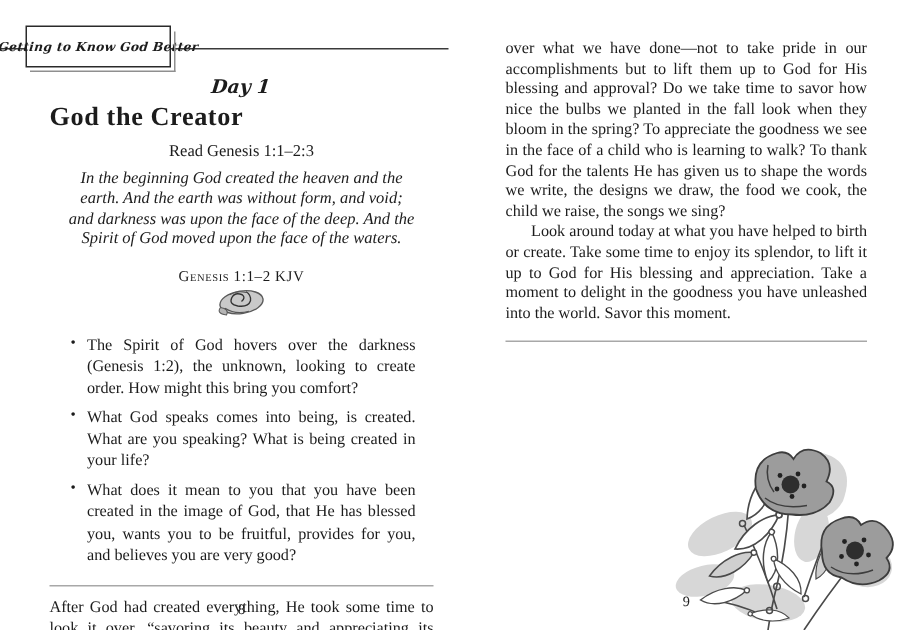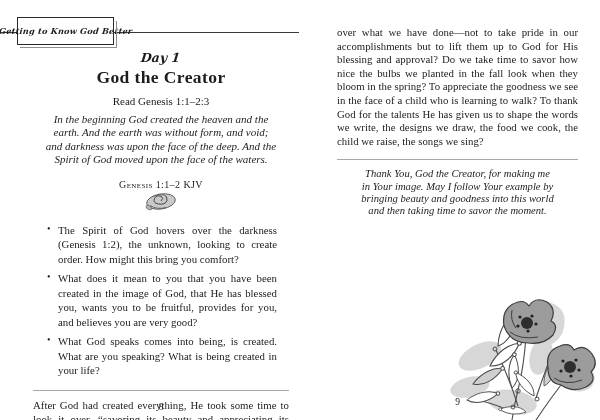--- a/index.html
+++ b/index.html
@@ -23,21 +23,21 @@
     font-family:"DejaVu Serif", serif;font-style:italic;font-weight:bold;
     display:inline-block;transform:skewX(-6deg);
   }
   .running-head-label{font-size:8.2px;letter-spacing:.2px;white-space:nowrap;}
   
   .page-left{position:absolute;left:33px;top:0;width:256px;height:420px;box-sizing:border-box;padding-top:50px;}
   .page-right{position:absolute;left:337px;top:0;width:241px;height:420px;box-sizing:border-box;padding-top:26px;z-index:1;}
   
   .day-label{text-align:center;font-size:12.5px;margin:0 0 1px 0;}
   .chapter-title{
-    text-align:center;font-size:17.5px;font-weight:bold;letter-spacing:.4px;
+    text-align:left;font-size:17.5px;font-weight:bold;letter-spacing:.4px;
     margin:0 0 7px 0;font-family:"Liberation Serif", serif;
   }
   .read-line{text-align:center;font-size:11px;margin:4px 0 6px 0;}
   .scripture-quote{
     text-align:center;font-style:italic;font-size:11px;line-height:13.4px;margin:0 0 3px 0;
   }
   .scripture-ref{
     text-align:center;font-size:10px;font-variant:small-caps;letter-spacing:.4px;margin:12px 0 2px 0;
   }
   .ornament-wrap{text-align:center;margin:0 0 8px 0;line-height:0;}
@@ -92,39 +92,39 @@
       <ellipse cx="17" cy="9.5" rx="14.5" ry="7.5" fill="#c9c9c9" stroke="#5a5a5a" stroke-width="0.9" transform="rotate(-9 17 9.5)"></ellipse>
       <path d="M3 13 q-3 4 4 5 q2 -4 -4 -5 Z" fill="#b5b5b5" stroke="#5a5a5a" stroke-width="0.7"></path>
       <path d="M17 9 q3 -2.5 0.5 -4.5 q-5 -2 -7 2 q-2 4.5 4 5.5 q7 1 8.5 -3.5 q0.5 -4 -3 -6" fill="none" stroke="#333" stroke-width="0.9"></path>
       <path d="M6 13.5 q7 4.5 16 2" fill="none" stroke="#555" stroke-width="0.8"></path>
       <path d="M9 4.5 q5 -3 11 -1.5" fill="none" stroke="#555" stroke-width="0.7"></path>
     </svg>
   </div>
 
   <div class="bullet-list">
     <div class="bullet-item">The Spirit of God hovers over the darkness (Genesis 1:2), the unknown, looking to create order. How might this bring you comfort?</div>
+    <div class="bullet-item">What God speaks comes into being, is created. What are you speaking? What is being created in your life?</div>
     <div class="bullet-item">What does it mean to you that you have been created in the image of God, that He has blessed you, wants you to be fruitful, provides for you, and believes you are very good?</div>
-    <div class="bullet-item">What God speaks comes into being, is created. What are you speaking? What is being created in your life?</div>
   </div>
 
   <hr class="divider">
 
   <p class="body-para">After God had created everything, He took some time to look it over, “savoring its beauty and appreciating its goodness” (Genesis 5:31 VOICE).</p>
   <p class="body-para indent">Like God, in whose image we’ve been made, we too are designed to create beauty, to do what we can to bring goodness into this world. But how often do we take the time to look</p>
 
   <div class="page-num">8</div>
 </section>
 
 <section class="page-right">
 
   <p class="body-para">over what we have done—not to take pride in our accomplishments but to lift them up to God for His blessing and approval? Do we take time to savor how nice the bulbs we planted in the fall look when they bloom in the spring? To appreciate the goodness we see in the face of a child who is learning to walk? To thank God for the talents He has given us to shape the words we write, the designs we draw, the food we cook, the child we raise, the songs we sing?</p>
+  <p class="body-para indent">Look around today at what you have helped to birth or create. Take some time to enjoy its splendor, to lift it up to God for His blessing and appreciation. Take a moment to delight in the goodness you have unleashed into the world. Savor this moment.</p>
 
   <hr class="divider" style="margin-top:11px;">
 
-  <div class="prayer">Thank You, God the Creator, for making me<br>in Your image. May I follow Your example by<br>bringing beauty and goodness into this world<br>and then taking time to savor the moment.</div>
 
   <div class="page-num">9</div>
 </section>
 
 <div class="flower-illustration">
   <svg width="160" height="126" viewBox="0 0 160 126" aria-hidden="true">
 
     <g fill="#d7d7d7" stroke="none">
       <path d="M80 22 Q96 2 114 10 Q130 18 122 40 Q113 56 93 50 Q73 44 80 22 Z"></path>
       <ellipse cx="40" cy="62" rx="23" ry="12" transform="rotate(-26 40 62)"></ellipse>

